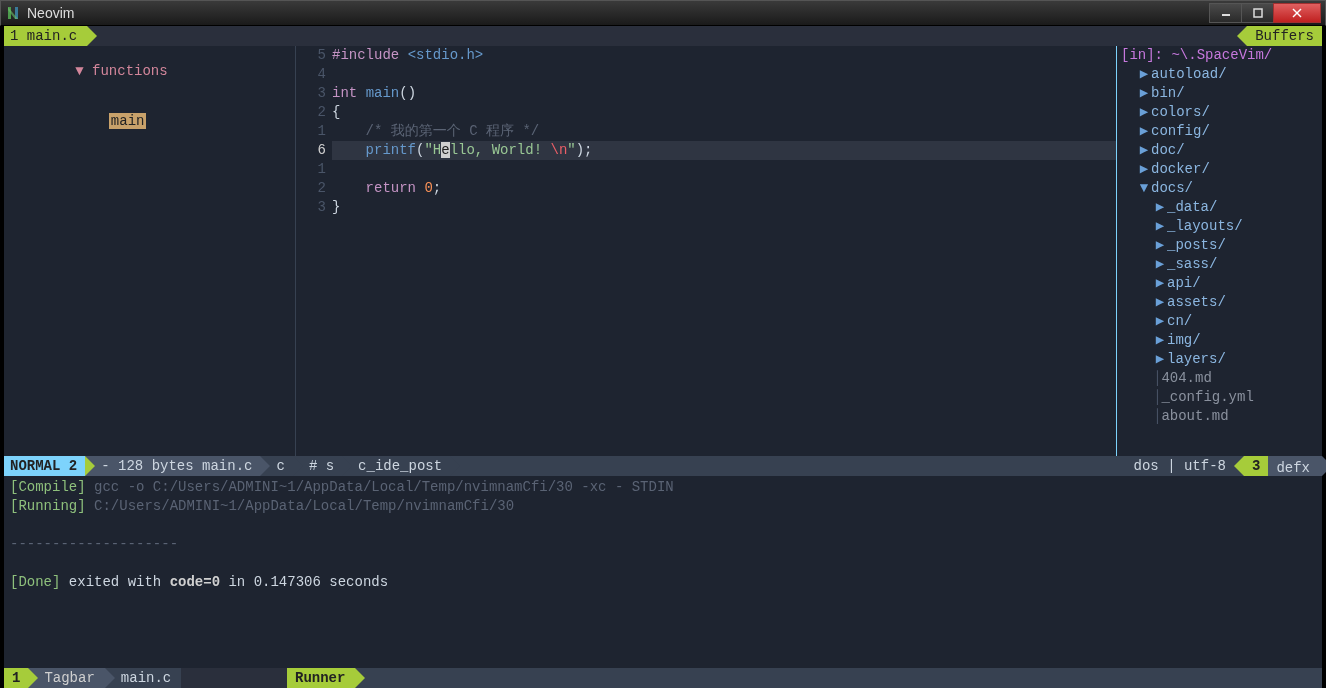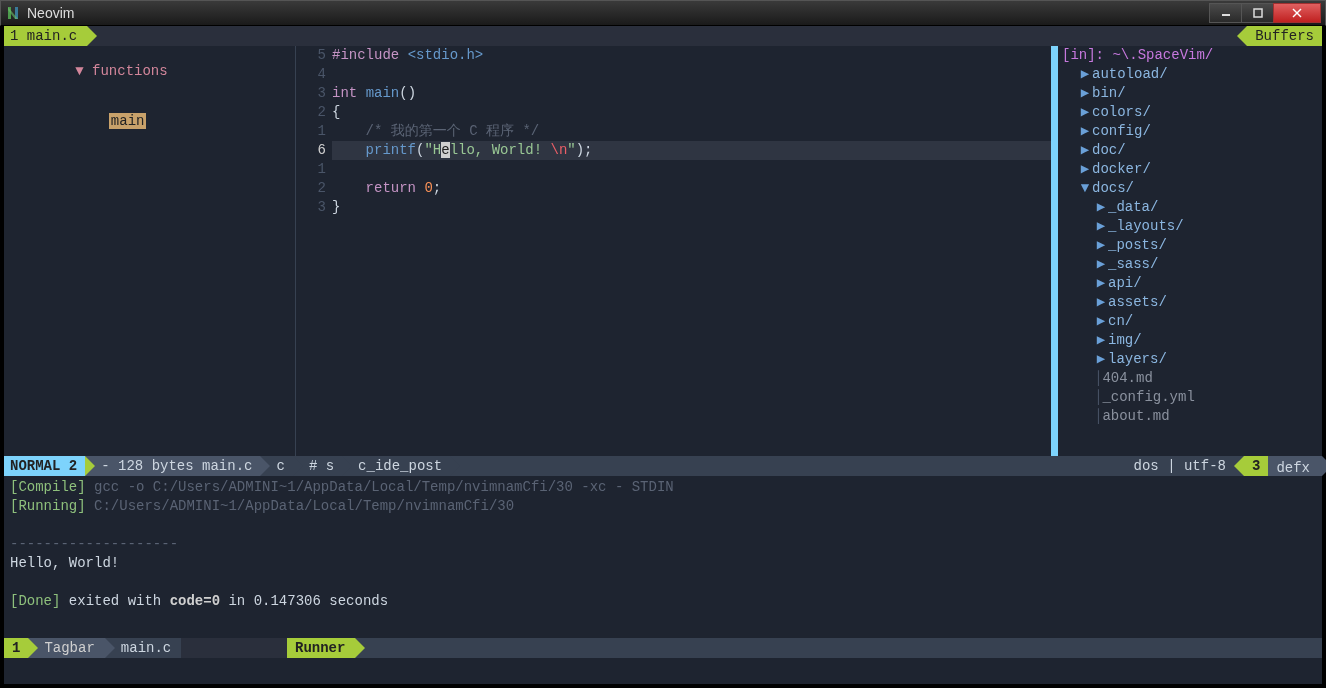--- a/index.html
+++ b/index.html
@@ -46,21 +46,21 @@
   .fnname { color:#6699cc; }
   .include { color:#6699cc; }
   .string { color:#99c794; }
   .escape { color:#ec5f67; }
   .comment { color:#5a6374; }
   .num { color:#f99157; }
   .cursor { background:#d0d0d0; color:#222; }
   .currentline { background:#2f3542; display:block; width:100%; }
   .gutter-row { height:19px; line-height:19px; }
 
-  .filetree { width:271px; background:#1e2430; border-left:7px solid #7dd3fc; color:#8ec07c; }
+  .filetree { width:206px; background:#1e2430; border-left:1px solid #7dd3fc; color:#8ec07c; }
   .tree-header { color:#c678dd; padding:1px 4px; }
   .tree-item { padding:0 4px; height:19px; line-height:19px; display:flex; align-items:center; }
   .tree-arrow { color:#6aa0d8; width:14px; display:inline-block; text-align:center; }
   .tree-arrow.open { color:#6aa0d8; }
   .tree-dir { color:#8bb6e0;font-family:Liberation Mono, monospace; }
   .tree-file { color:#8a919e; }
   .tree-indent1 { padding-left:20px; }
   .tree-indent2 { padding-left:36px; }
   .tree-vline { color:#4a5568; }
 
@@ -74,21 +74,21 @@
   .sl-dark { background:#374151; padding-left:16px; }
   .sep-dark-r::after { content:""; position:absolute; right:-10px; top:0; border-left:10px solid #374151; border-top:10px solid transparent; border-bottom:10px solid transparent; z-index:1; }
   .sl-spacer { flex:1; background:#374151; }
   .sl-enc { background:#374151; }
   .sl-num { background:#a6cc3a; color:#222; font-weight:bold; }
   .sl-num::before { content:""; position:absolute; left:-10px; top:0; border-right:10px solid #a6cc3a; border-top:10px solid transparent; border-bottom:10px solid transparent; z-index:2;}
   .sl-defx { background:#4a5568; padding-right:12px;align-items:flex-end; }
   .sl-defx::after { content:""; position:absolute; right:-10px; top:0; border-left:10px solid #4a5568; border-top:10px solid transparent; border-bottom:10px solid transparent; }
 
   
-  .runner { height:162px; background:#1e2430; color:#cdd6e0; padding:2px 6px 0 6px; overflow:hidden; }
+  .runner { height:192px; background:#1e2430; color:#cdd6e0; padding:2px 6px 0 6px; overflow:hidden; }
   .runner-line { height:19px; line-height:19px; white-space:pre; }
   .bracket-label { color:#8ec07c; }
   .dim { color:#5a6374; }
   .bold { font-weight:bold; color:#d0d0d0; }
 
   
   .bottom-status { height:20px; background:#2a2f3c; display:flex; align-items:stretch; }
   .bs-left { display:flex; align-items:stretch; width:283px; }
   .bs-num { background:#a6cc3a; color:#222; padding:0 8px; display:flex; align-items:center; font-weight:bold; position:relative; }
   .bs-num::after { content:""; position:absolute; right:-10px; top:0; border-left:10px solid #a6cc3a; border-top:10px solid transparent; border-bottom:10px solid transparent; z-index:2;}
@@ -293,21 +293,20 @@
     <div class="sl-seg sl-defx">
         <span>defx</span>
       </div>
   </div>
 
   <div class="runner">
     <div class="runner-line"><span class="bracket-label">[Compile]</span> <span class="dim">gcc -o C:/Users/ADMINI~1/AppData/Local/Temp/nvimnamCfi/30 -xc - STDIN</span></div>
     <div class="runner-line"><span class="bracket-label">[Running]</span> <span class="dim">C:/Users/ADMINI~1/AppData/Local/Temp/nvimnamCfi/30</span></div>
     <div class="runner-line"></div>
     <div class="runner-line dim">--------------------</div>
-    <div class="runner-line">Hello, World!</div>
     <div class="runner-line"></div>
     <div class="runner-line"><span class="bracket-label">[Done]</span><span> exited with </span><span class="bold">code=0</span><span> in 0.147306 seconds</span></div>
   </div>
 
   <div class="bottom-status">
     <div class="bs-left">
       <div class="bs-num">
           <span>1</span>
         </div>
       <div class="bs-tagbar">

